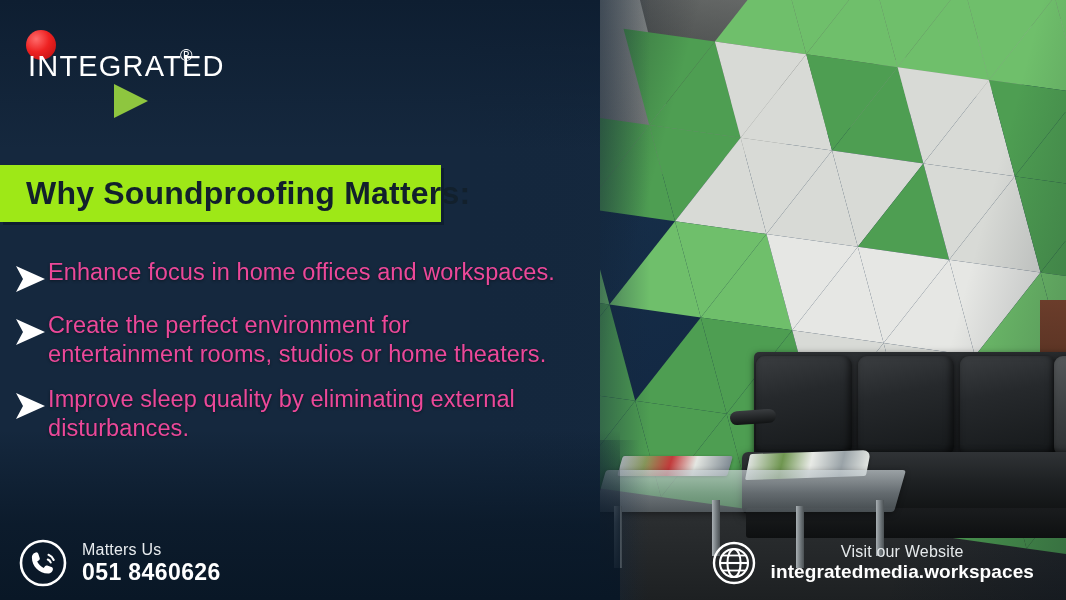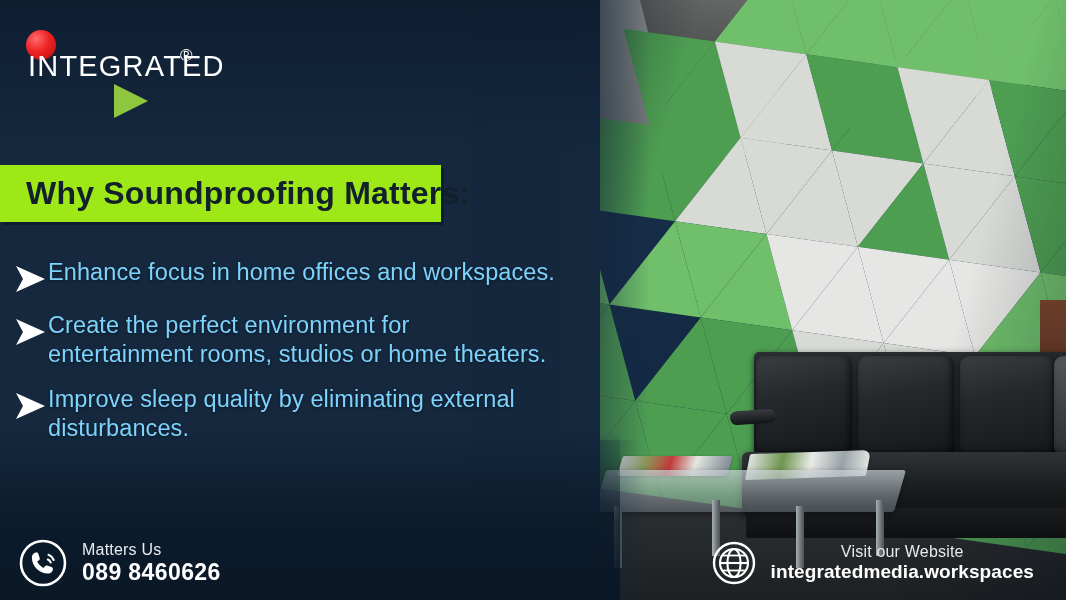--- a/index.html
+++ b/index.html
@@ -222,21 +222,21 @@
     display:flex; align-items:flex-start;
     margin-bottom:17px;
   }
   .bullet-arrow {
     flex:0 0 auto;
     width:36px; height:30px;
     margin-top:6px;
   }
   .bullet-text {
     font-size:23.5px; line-height:1.22;
-    color:#7dd3fc; font-weight:400;
+    color:#ec4899; font-weight:400;
     letter-spacing:.1px;
     text-shadow:0 1px 3px rgba(0,0,0,.45);
   }
 
   
   .contact {
     position:absolute; left:18px; bottom:12px;
     display:flex; align-items:center; gap:14px;
   }
   .contact-icon { width:50px; height:50px; flex:0 0 auto; }
@@ -424,21 +424,21 @@
 
   <div class="contact">
     <svg class="contact-icon" viewBox="0 0 50 50">
       <circle cx="25" cy="25" r="22" fill="none" stroke="#ffffff" stroke-width="2.6"></circle>
       <path d="M18.5 14.5c-2.6 0-4.6 2.2-4.6 4.9 0 8.8 7.3 16.1 16.1 16.1 2.7 0 4.9-2 4.9-4.6 0-.9-.6-1.7-1.5-2l-4.2-1.4c-.8-.3-1.7 0-2.2.7l-1.3 1.8c-2.8-1.4-5.1-3.7-6.5-6.5l1.8-1.3c.7-.5 1-1.4.7-2.2l-1.4-4.2c-.3-.9-1.1-1.5-2-1.5z" fill="#ffffff"></path>
       <path d="M30.5 16.8a9.6 9.6 0 0 1 5.2 5.2" fill="none" stroke="#ffffff" stroke-width="2.1" stroke-linecap="round"></path>
       <path d="M29.8 21.6a5 5 0 0 1 2.9 2.9" fill="none" stroke="#ffffff" stroke-width="2.1" stroke-linecap="round"></path>
     </svg>
     <div class="contact-lines">
       <div class="contact-label">Matters Us</div>
-      <div class="contact-number">089 8460626</div>
+      <div class="contact-number">051 8460626</div>
     </div>
   </div>
 
   <div class="website">
     <svg class="website-icon" viewBox="0 0 46 46">
       <circle cx="23" cy="23" r="20" fill="none" stroke="#ffffff" stroke-width="2.4"></circle>
       <circle cx="23" cy="23" r="14" fill="none" stroke="#ffffff" stroke-width="2.1"></circle>
       <ellipse cx="23" cy="23" rx="6.6" ry="14" fill="none" stroke="#ffffff" stroke-width="2.1"></ellipse>
       <line x1="9" y1="23" x2="37" y2="23" stroke="#ffffff" stroke-width="2.1"></line>
       <line x1="11.5" y1="15.5" x2="34.5" y2="15.5" stroke="#ffffff" stroke-width="1.8"></line>

